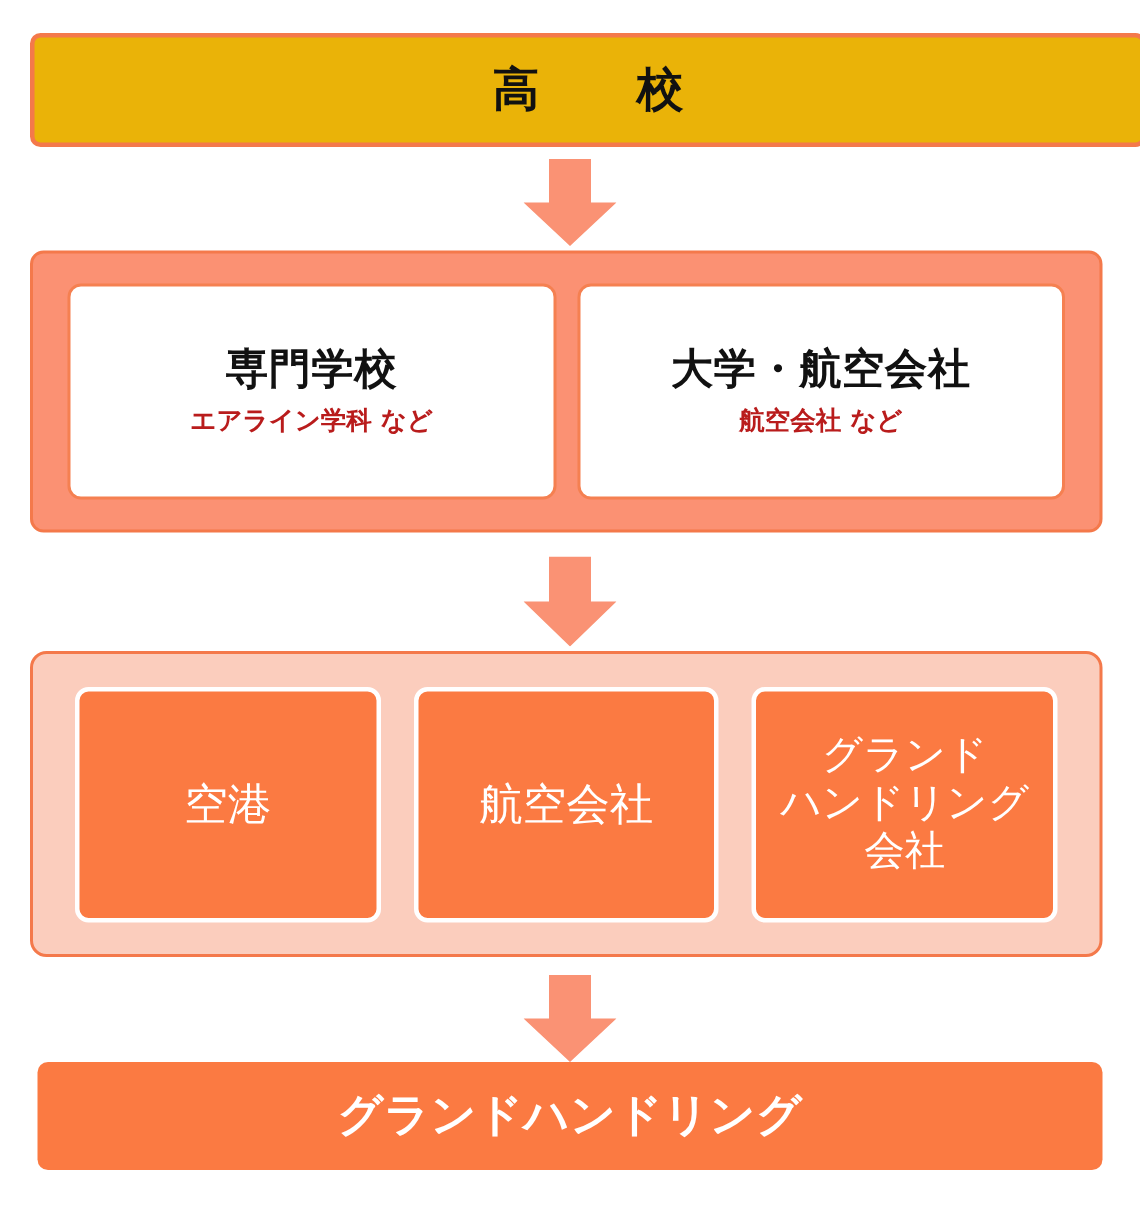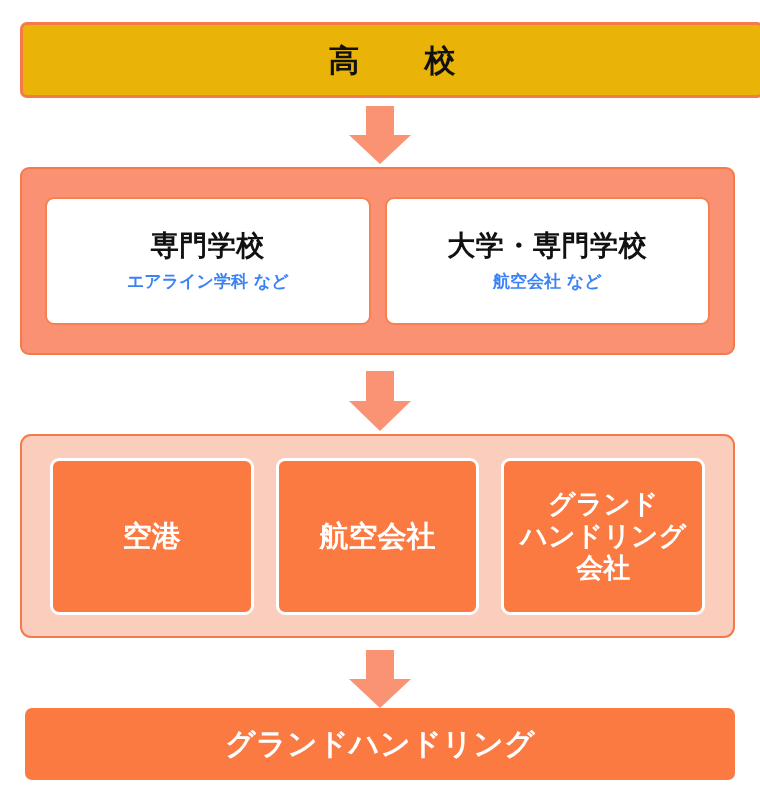--- a/index.html
+++ b/index.html
@@ -67,42 +67,42 @@
     border: 2px solid #f4794b;
     border-radius: 9px;
     display: flex;
     align-items: center;
     justify-content: center;
     gap: 14px;
     padding: 0 23px;
   }
   .card-white {
     flex: 1 1 0;
-    height: 128px;
+    height: 144px;
     box-sizing: border-box;
     background: #ffffff;
     border: 2px solid #f58051;
     border-radius: 9px;
     display: flex;
     flex-direction: column;
     align-items: center;
     justify-content: center;
     gap: 13px;
   }
   .card-white .title {
     font-size: 28px;
     font-weight: bold;
     color: #111111;
     line-height: 1;
     letter-spacing: 0.02em;
   }
   .card-white .subtitle {
     font-size: 17px;
     font-weight: bold;
-    color: #3b82f6;
+    color: #b91c1c;
     line-height: 1;
   }
 
   
   .tier3-band {
     position: absolute;
     left: 20px;
     top: 434px;
     width: 715px;
     height: 204px;
@@ -123,21 +123,21 @@
     background: #fb7a42;
     border: 3px solid #ffffff;
     border-radius: 9px;
     display: flex;
     align-items: center;
     justify-content: center;
     text-align: center;
   }
   .card-orange .title {
     font-size: 29px;
-    font-weight: bold;
+    font-weight: normal;
     color: #ffffff;
     line-height: 1.18;
     white-space: pre-line;
   }
   .card-orange.multiline .title { font-size: 27px; }
 
   
   .tier4 {
     position: absolute;
     left: 25px;
@@ -173,21 +173,21 @@
       <path d="M17 0 H45 V29 H62 L31 58 L0 29 H17 Z" fill="#fa9274"></path>
     </svg>
   </div>
 
   <div class="tier2-band">
     <div class="card-white">
       <span class="title">専門学校</span>
       <span class="subtitle">エアライン学科 など</span>
     </div>
     <div class="card-white">
-      <span class="title">大学・専門学校</span>
+      <span class="title">大学・航空会社</span>
       <span class="subtitle">航空会社 など</span>
     </div>
   </div>
 
   <div class="arrow" style="top:371px;">
     <svg width="62" height="60" viewBox="0 0 62 60" aria-hidden="true">
       <path d="M17 0 H45 V30 H62 L31 60 L0 30 H17 Z" fill="#fa9274"></path>
     </svg>
   </div>
 

